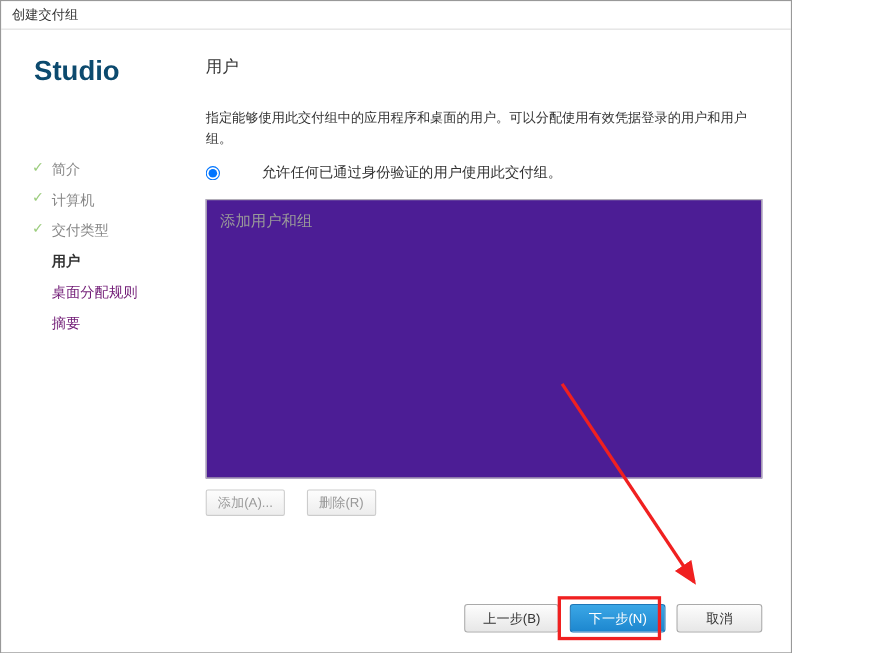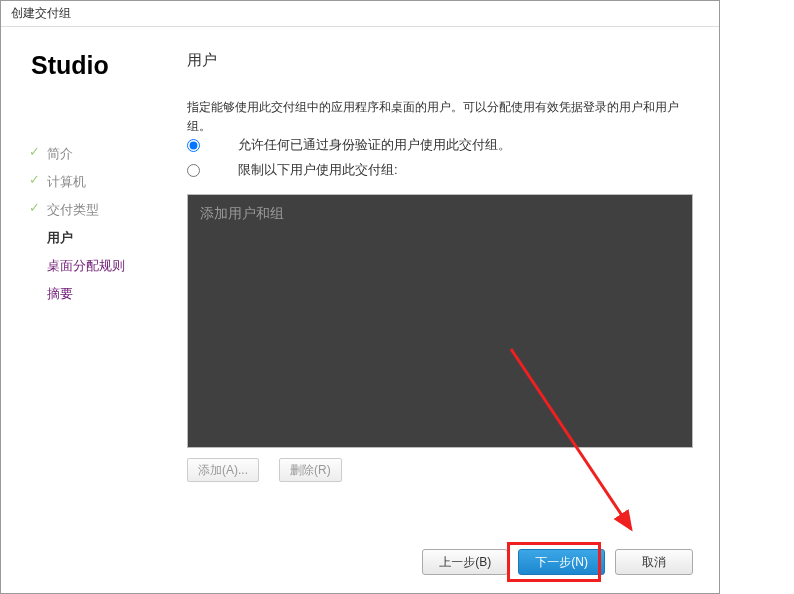--- a/index.html
+++ b/index.html
@@ -2,34 +2,34 @@
 <html><head>
   <meta charset="utf-8">
   <style>
     * { box-sizing: border-box; margin: 0; padding: 0; }
     body { font-family: "Microsoft YaHei", "Segoe UI", sans-serif; font-size: 12px; background: #fff; width: 794px; height: 594px; overflow: hidden; }
     .window { width: 720px; height: 594px; border: 1px solid #999; display: flex; flex-direction: column; position: relative; }
     .titlebar { height: 26px; padding: 4px 10px; border-bottom: 1px solid #ddd; display: flex; align-items: center; }
     .title-t { font-size: 12px; color: #333; }
     .body { display: flex; flex: 1; }
     .sidebar { width: 204px; padding: 24px 16px 0 28px; display: flex; flex-direction: column; position: relative; }
-    .brand { font-size: 25px; font-weight: 600; color: #000000; margin-bottom: 60px; margin-left: 2px; }
+    .brand { font-size: 25px; font-weight: 600; color: #0c4a6e; margin-bottom: 60px; margin-left: 2px; }
     .steps { list-style: none; }
     .steps li { padding: 5px 0 5px 18px; font-size: 13px; color: #888; position: relative; }
     .steps li.done::before { content: "✓"; position: absolute; left: 0; top: 4px; color: #9ccd7e; font-size: 13px; }
     .steps li.active { color: #333; font-weight: 600; }
     .steps li.sub { margin-left: 0; }
     .steps li.future { color: #701a75; }
     .main { flex: 1; padding: 24px 26px 0 20px; display: flex; flex-direction: column; }
     .heading { font-size: 15px; color: #333; margin-bottom: 28px; }
-    .desc { font-size: 12px; color: #333; line-height: 1.6; margin-bottom: 0; }
+    .desc { font-size: 12px; color: #333; line-height: 1.6; margin-bottom: 12px; }
     .radio-row { display: flex; align-items: center; margin-bottom: 7px; }
     .radio-row input[type="radio"] { margin-right: 6px; }
     .radio-row label { font-size: 13px; color: #333; margin-left: 32px; }
-    .listbox { width: 506px; height: 254px; border: 1px solid #bbb; margin-top: 8px; padding: 10px 12px; background: #404040; color: #999; font-size: 14px; }
+    .listbox { width: 506px; height: 254px; border: 1px solid #bbb; margin-top: 8px; padding: 10px 12px; background: #4c1d95; color: #999; font-size: 14px; }
     .action-row { margin-top: 10px; display: flex; gap: 20px; }
     .btn-small { height: 24px; padding: 0 10px; border: 1px solid #ccc; background: linear-gradient(#fdfdfd,#ededed); color: #999; font-size: 12px; border-radius: 2px; cursor: pointer; }
     .footer { position: absolute; bottom: 18px; right: 26px; display: flex; gap: 10px; align-items: center; }
     .btn { height: 26px; min-width: 78px; padding: 0 16px; border: 1px solid #aaa; background: linear-gradient(#fdfdfd,#e7e7e7); color: #333; font-size: 12px; border-radius: 3px; cursor: pointer; }
     .btn.primary { background: linear-gradient(#3ba7e6,#1d87cf); border: 1px solid #1d77b7; color: #fff; text-align: center; }
     .highlight-box { position: absolute; border: 3px solid #f02020; pointer-events: none; width: 94px; height: 40px; right: 118px; bottom: 11px; }
     .arrow-svg { position: absolute; pointer-events: none; }
     .step-text { display: inline-block; }
   </style>
 </head>
@@ -51,24 +51,20 @@
         <li class="future sub"><span class="step-text">摘要</span></li>
       </ul>
     </div>
     <div class="main">
       <div class="heading">用户</div>
       <div class="desc">指定能够使用此交付组中的应用程序和桌面的用户。可以分配使用有效凭据登录的用户和用户组。</div>
       <div class="radio-row">
         <input type="radio" name="usermode" checked="" style="">
         <label>允许任何已通过身份验证的用户使用此交付组。</label>
       </div>
-      <div class="radio-row">
-        <input type="radio" name="usermode" style="">
-        <label>限制以下用户使用此交付组:</label>
-      </div>
       <div class="listbox">
         <span>添加用户和组</span>
       </div>
       <div class="action-row">
         <button class="btn-small" disabled="">添加(A)...</button>
         <button class="btn-small" disabled="">删除(R)</button>
       </div>
     </div>
   </div>
 

